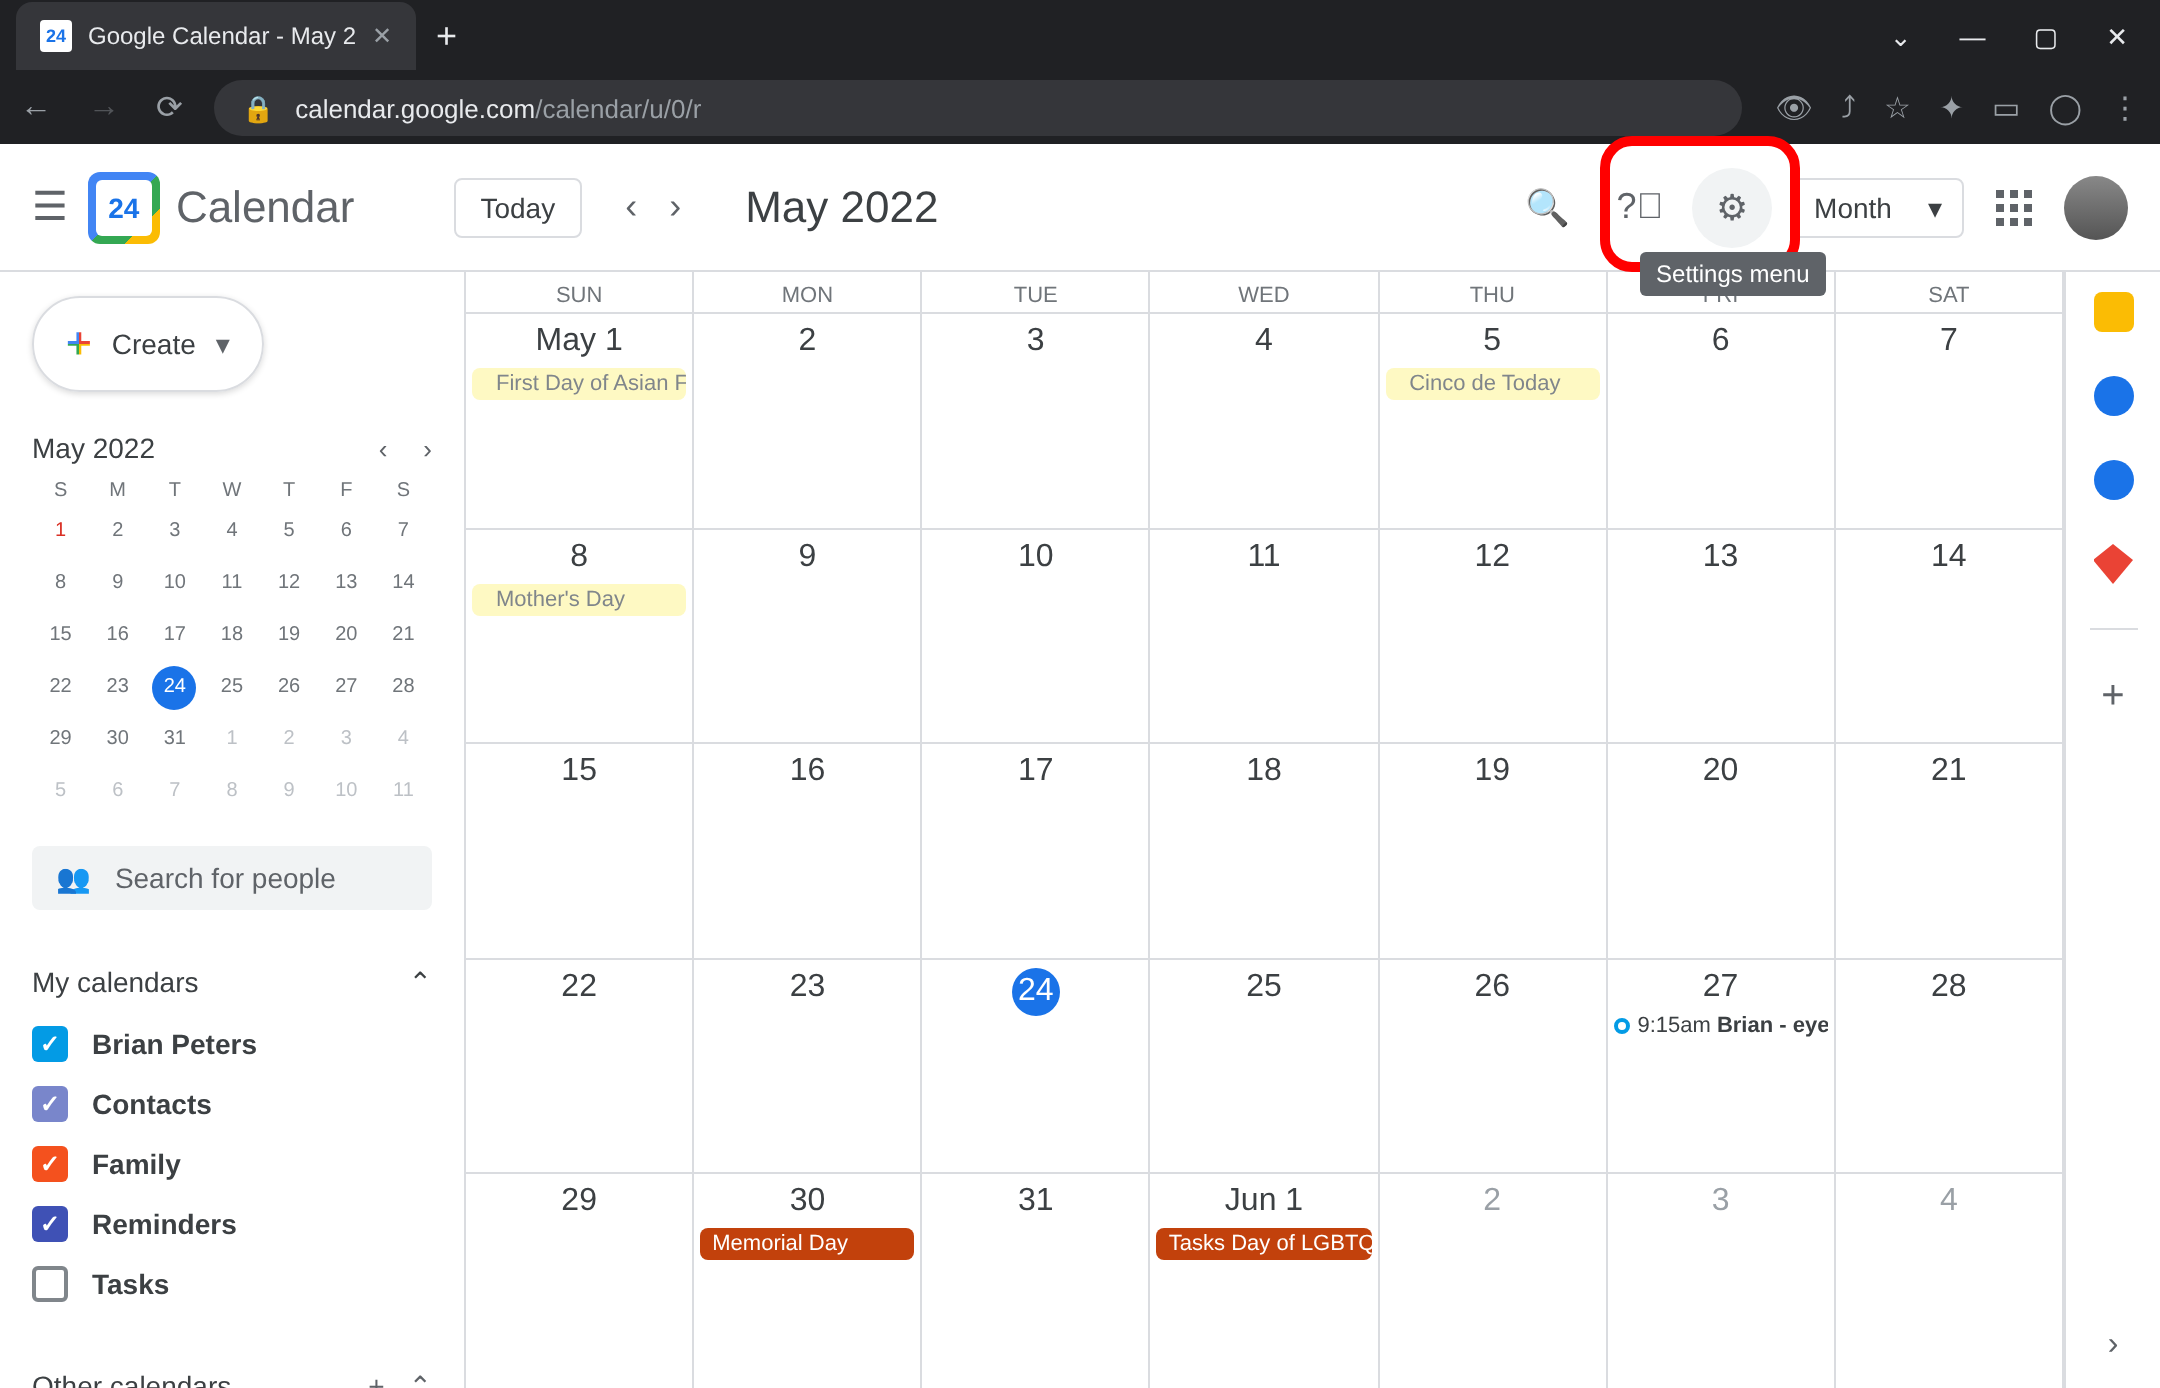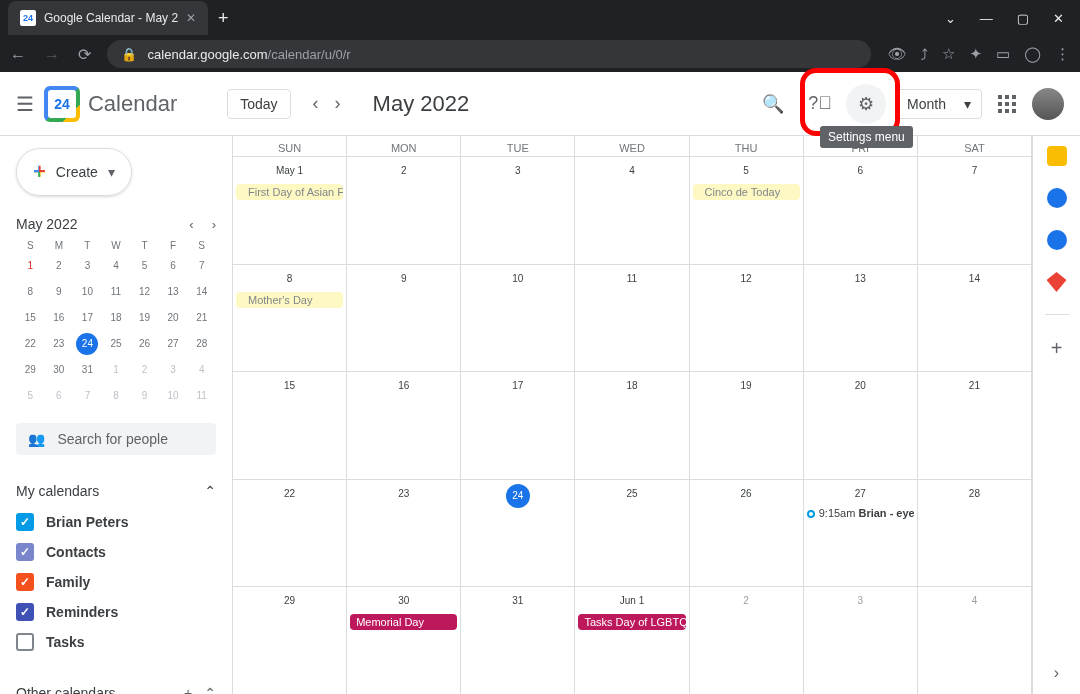--- a/index.html
+++ b/index.html
@@ -65,26 +65,26 @@
 .cb.checked::after { content: "✓"; }
 .cb.unchecked { border: 2px solid #80868b; }
 
 .calendar-main { flex: 1; display: flex; }
 .grid-wrap { flex: 1; display: flex; flex-direction: column; border-left: 1px solid #dadce0; }
 .dow-row { display: grid; grid-template-columns: repeat(7, 1fr); }
 .dow-cell { text-align: center; font-size: 11px; color: #70757a; font-weight: 500; padding: 6px 0 2px; border-right: 1px solid #dadce0; }
 .weeks { flex:1; display:grid; grid-template-rows: repeat(5, 1fr); }
 .week { display: grid; grid-template-columns: repeat(7, 1fr); border-top: 1px solid #dadce0; }
 .day { border-right: 1px solid #dadce0; padding: 4px 3px; overflow:hidden; }
-.day .num { text-align: center; font-size: 10px; color: #3c4043; line-height:20px; }
+.day .num { text-align: center; font-size: 16px; color: #3c4043; line-height:20px; }
 .day .num.today { background: #1a73e8; color: #fff; border-radius: 50%; width: 24px; height: 24px; margin: 0 auto; line-height:24px; }
 .day .num.dim { color: #9aa0a6; }
 .chip { font-size: 11px; border-radius: 4px; padding: 2px 6px; margin-top: 3px; white-space: nowrap; overflow: hidden; }
 .chip.muted { background: #fef9c3; color: #80868b; padding-left: 12px; }
-.chip.blue { background: #be185d; color: #fff; }
+.chip.blue { background: #c2410c; color: #fff; }
 .evt { font-size: 11px; color: #3c4043; margin-top:3px; white-space:nowrap; overflow:hidden; }
 .evt-dot { display:inline-block; width:8px; height:8px; border:2px solid #039be5; border-radius:50%; margin-right:4px; vertical-align:middle; }
 
 .side-panel { width: 48px; border-left: 1px solid #dadce0; display: flex; flex-direction: column; align-items: center; padding-top: 10px; gap: 22px; }
 .sp-icon { width: 20px; height: 20px; border-radius: 4px; }
 </style>
 </head>
 <body>
 
 <div class="browser-top">

